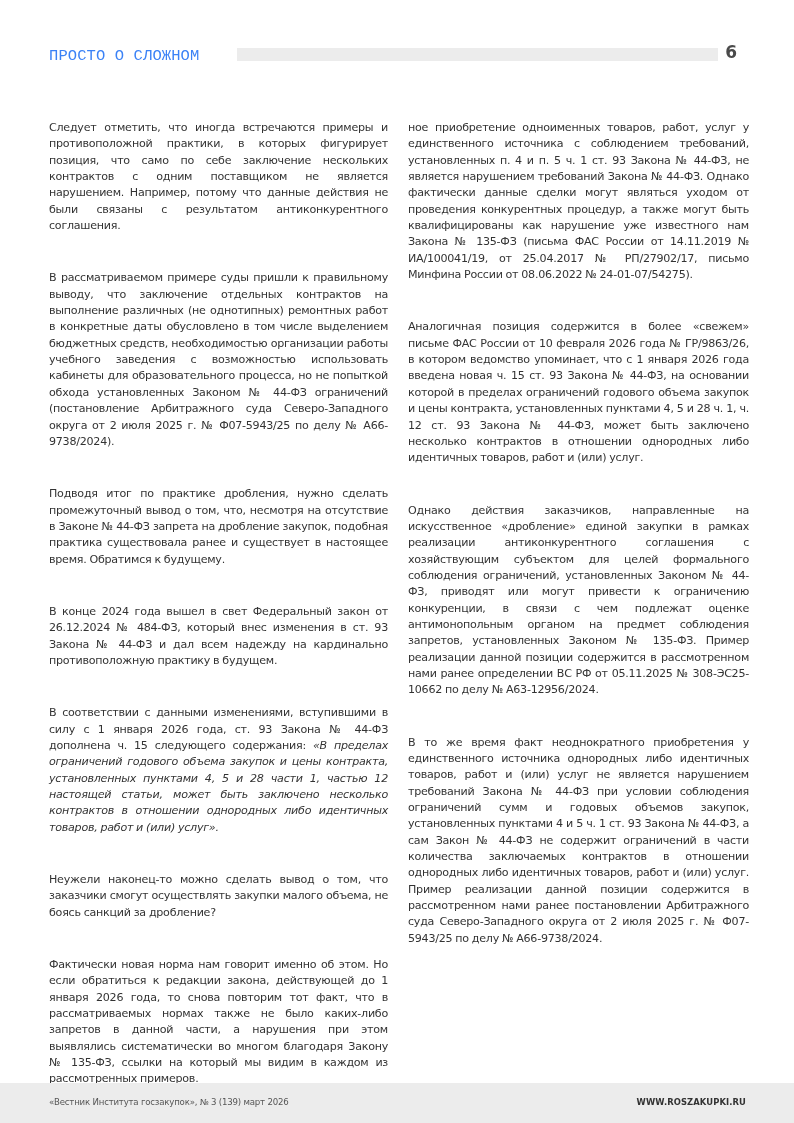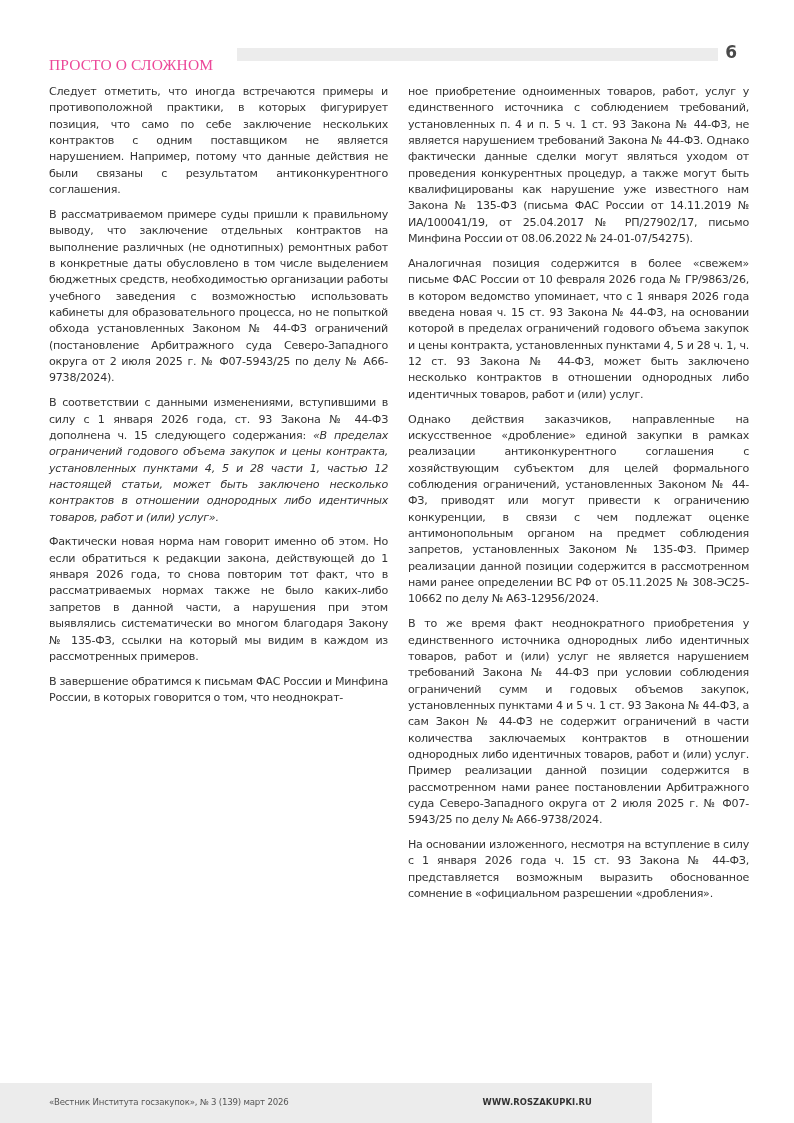--- a/index.html
+++ b/index.html
@@ -17,25 +17,25 @@
     .header {
       position: absolute;
       top: 42px;
       left: 49px;
       width: 697px;
       height: 24px;
     }
     .header-title {
       position: absolute;
       left: 0;
-      top: 14px;
-      font-family: Liberation Serif, serif;
+      top: 5px;
+      font-family: Liberation Mono, monospace;
       font-size: 15.5px;
       font-weight: normal;
-      color: #ec4899;
+      color: #3b82f6;
       letter-spacing: 0.1px;
       white-space: nowrap;
     }
     .header-bar {
       position: absolute;
       left: 188px;
       top: 6px;
       width: 481px;
       height: 13px;
       background: #ececec;
@@ -54,71 +54,73 @@
       top: 84px;
       font-family: "DejaVu Sans", sans-serif;
       font-size: 11.1px;
       line-height: 16.35px;
       color: #333333;
       text-align: justify;
       hyphens: manual;
     }
     .col-left { left: 49px; width: 339px; }
     .col-right { left: 408px; width: 341px; }
-    .para { margin-bottom: 8.5px; letter-spacing: -0.25px; word-spacing: -0.3px; }
+    .para { margin-bottom: 8.5px; letter-spacing: -0.25px; word-spacing: -0.3px; margin-top: 36px; }
     .para em { }
     .footer {
       position: absolute;
       left: 0;
       top: 1083px;
-      width: 652px;
+      width: 794px;
       height: 40px;
       background: #ececec;
     }
     .footer-left {
       position: absolute;
       left: 49px;
       top: 14px;
       font-family: "DejaVu Sans", sans-serif;
       font-size: 8.6px;
       color: #555555;
       letter-spacing: -0.2px;
     }
     .footer-right {
       position: absolute;
-      right: 60px;
+      right: 48px;
       top: 14px;
       font-family: "DejaVu Sans", sans-serif;
       font-size: 8.4px;
       font-weight: bold;
       color: #333333;
       letter-spacing: 0.1px;
     }
   </style>
 </head>
 <body>
 
 <div class="header">
   <div class="header-title">ПРОСТО О СЛОЖНОМ</div>
   <div class="header-bar"></div>
   <div class="header-page">6</div>
 </div>
 
 <div class="column col-left">
   <p class="para">Следует отметить, что иногда встречаются примеры и противоположной практики, в которых фигурирует позиция, что само по себе заключение нескольких контрактов с одним поставщиком не является нарушением. Например, потому что данные действия не были связаны с результатом антиконкурентного соглашения.</p>
   <p class="para">В рассматриваемом примере суды пришли к правильному выводу, что заключение отдельных контрактов на выполнение различных (не однотипных) ремонтных работ в конкретные даты обусловлено в том числе выделением бюджетных средств, необходимостью организации работы учебного заведения с возможностью использовать кабинеты для образовательного процесса, но не попыткой обхода установленных Законом № 44-ФЗ ограничений (постановление Арбитражного суда Северо-Западного округа от 2 июля 2025 г. № Ф07-5943/25 по делу № А66-9738/2024).</p>
+  <p class="para">Подводя итог по практике дробления, нужно сделать промежуточный вывод о том, что, несмотря на отсутствие в Законе № 44-ФЗ запрета на дробление закупок, подобная практика существовала ранее и существует в настоящее время. Обратимся к будущему.</p>
+  <p class="para">В конце 2024 года вышел в свет Федеральный закон от 26.12.2024 № 484-ФЗ, который внес изменения в ст. 93 Закона № 44-ФЗ и дал всем надежду на кардинально противоположную практику в будущем.</p>
   <p class="para"><span>В соответствии с данными изменениями, вступившими в силу с 1 января 2026 года, ст. 93 Закона № 44-ФЗ дополнена ч. 15 следующего содержания: </span><em>«В пределах ограничений годового объема закупок и цены контракта, установленных пунктами 4, 5 и 28 части 1, частью 12 настоящей статьи, может быть заключено несколько контрактов в отношении однородных либо идентичных товаров, работ и (или) услуг».</em></p>
+  <p class="para">Неужели наконец-то можно сделать вывод о том, что заказчики смогут осуществлять закупки малого объема, не боясь санкций за дробление?</p>
   <p class="para">Фактически новая норма нам говорит именно об этом. Но если обратиться к редакции закона, действующей до 1 января 2026 года, то снова повторим тот факт, что в рассматриваемых нормах также не было каких-либо запретов в данной части, а нарушения при этом выявлялись систематически во многом благодаря Закону № 135-ФЗ, ссылки на который мы видим в каждом из рассмотренных примеров.</p>
   <p class="para">В завершение обратимся к письмам ФАС России и Минфина России, в которых говорится о том, что неоднократ-</p>
 </div>
 
 <div class="column col-right">
   <p class="para">ное приобретение одноименных товаров, работ, услуг у единственного источника с соблюдением требований, установленных п. 4 и п. 5 ч. 1 ст. 93 Закона № 44-ФЗ, не является нарушением требований Закона № 44-ФЗ. Однако фактически данные сделки могут являться уходом от проведения конкурентных процедур, а также могут быть квалифицированы как нарушение уже известного нам Закона № 135-ФЗ (письма ФАС России от 14.11.2019 № ИА/100041/19, от 25.04.2017 № РП/27902/17, письмо Минфина России от 08.06.2022 № 24-01-07/54275).</p>
   <p class="para">Аналогичная позиция содержится в более «свежем» письме ФАС России от 10 февраля 2026 года № ГР/9863/26, в котором ведомство упоминает, что с 1 января 2026 года введена новая ч. 15 ст. 93 Закона № 44-ФЗ, на основании которой в пределах ограничений годового объема закупок и цены контракта, установленных пунктами 4, 5 и 28 ч. 1, ч. 12 ст. 93 Закона № 44-ФЗ, может быть заключено несколько контрактов в отношении однородных либо идентичных товаров, работ и (или) услуг.</p>
   <p class="para">Однако действия заказчиков, направленные на искусственное «дробление» единой закупки в рамках реализации антиконкурентного соглашения с хозяйствующим субъектом для целей формального соблюдения ограничений, установленных Законом № 44-ФЗ, приводят или могут привести к ограничению конкуренции, в связи с чем подлежат оценке антимонопольным органом на предмет соблюдения запретов, установленных Законом № 135-ФЗ. Пример реализации данной позиции содержится в рассмотренном нами ранее определении ВС РФ от 05.11.2025 № 308-ЭС25-10662 по делу № А63-12956/2024.</p>
   <p class="para">В то же время факт неоднократного приобретения у единственного источника однородных либо идентичных товаров, работ и (или) услуг не является нарушением требований Закона № 44-ФЗ при условии соблюдения ограничений сумм и годовых объемов закупок, установленных пунктами 4 и 5 ч. 1 ст. 93 Закона № 44-ФЗ, а сам Закон № 44-ФЗ не содержит ограничений в части количества заключаемых контрактов в отношении однородных либо идентичных товаров, работ и (или) услуг. Пример реализации данной позиции содержится в рассмотренном нами ранее постановлении Арбитражного суда Северо-Западного округа от 2 июля 2025 г. № Ф07-5943/25 по делу № А66-9738/2024.</p>
-  <p class="para">На основании изложенного, несмотря на вступление в силу с 1 января 2026 года ч. 15 ст. 93 Закона № 44-ФЗ, представляется возможным выразить обоснованное сомнение в «официальном разрешении «дробления».</p>
 </div>
 
 <div class="footer">
   <div class="footer-left">«Вестник Института госзакупок», № 3 (139) март 2026</div>
   <div class="footer-right">WWW.ROSZAKUPKI.RU</div>
 </div>
 
 </body></html>

